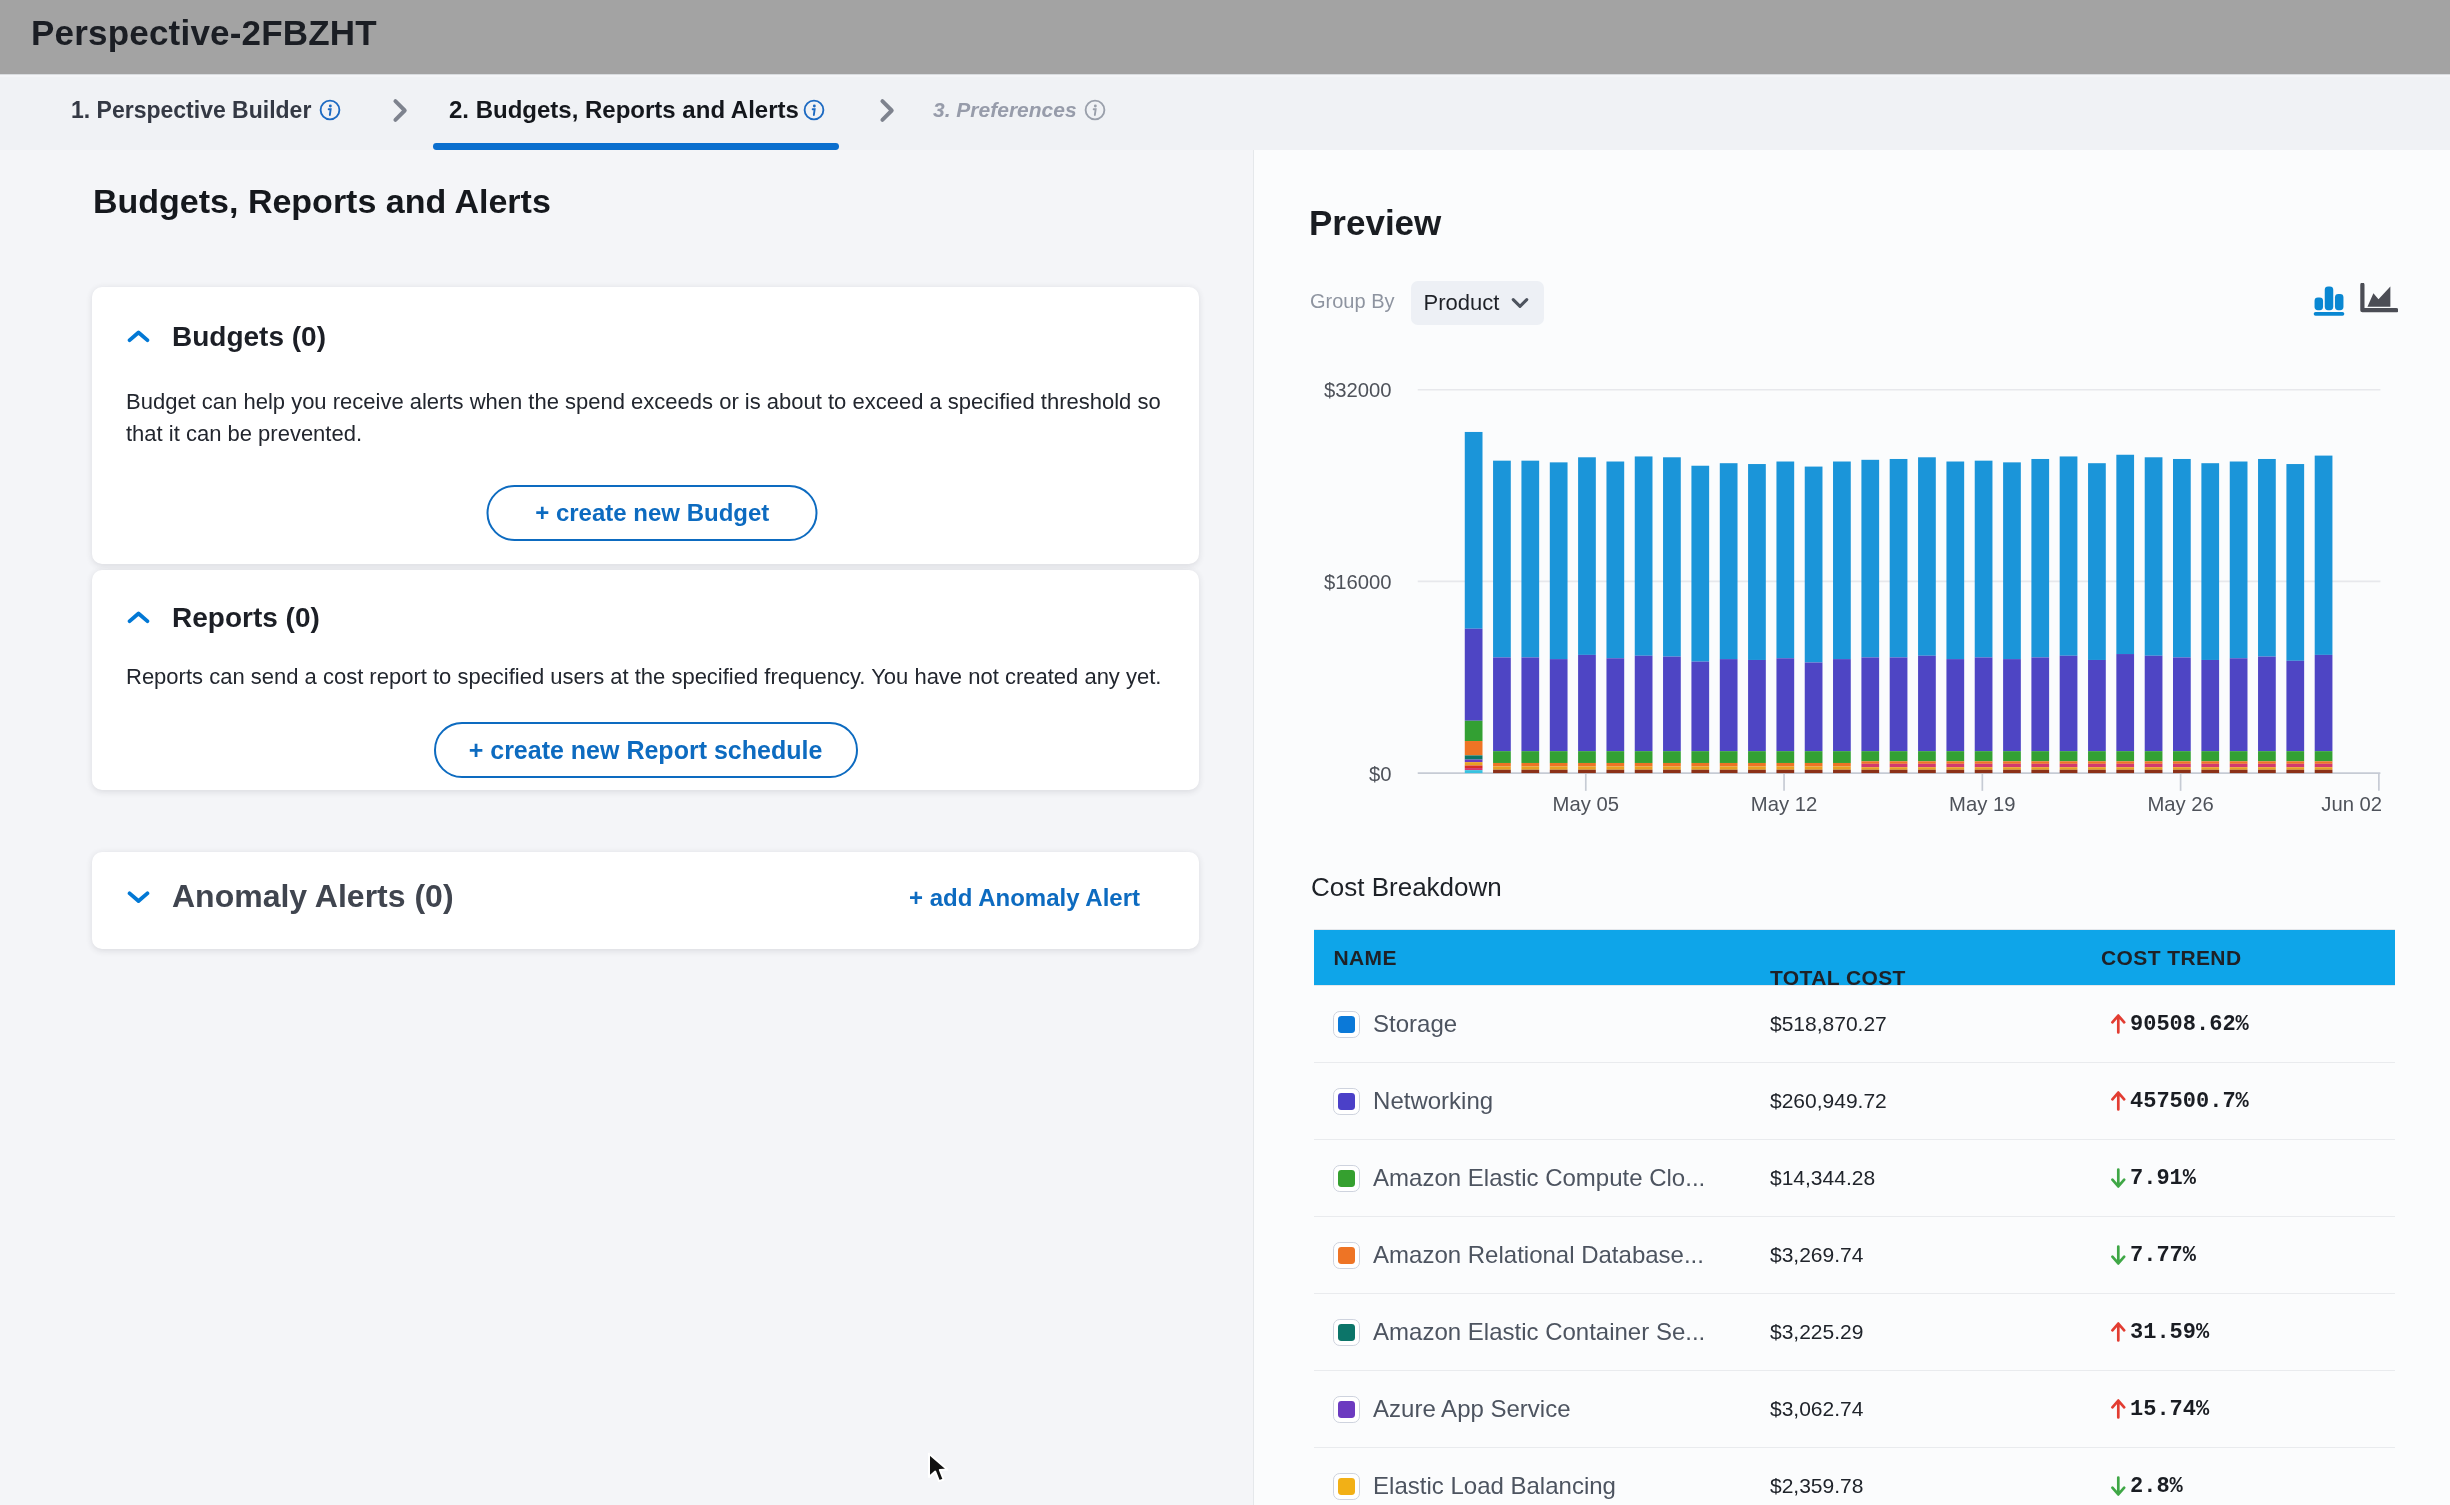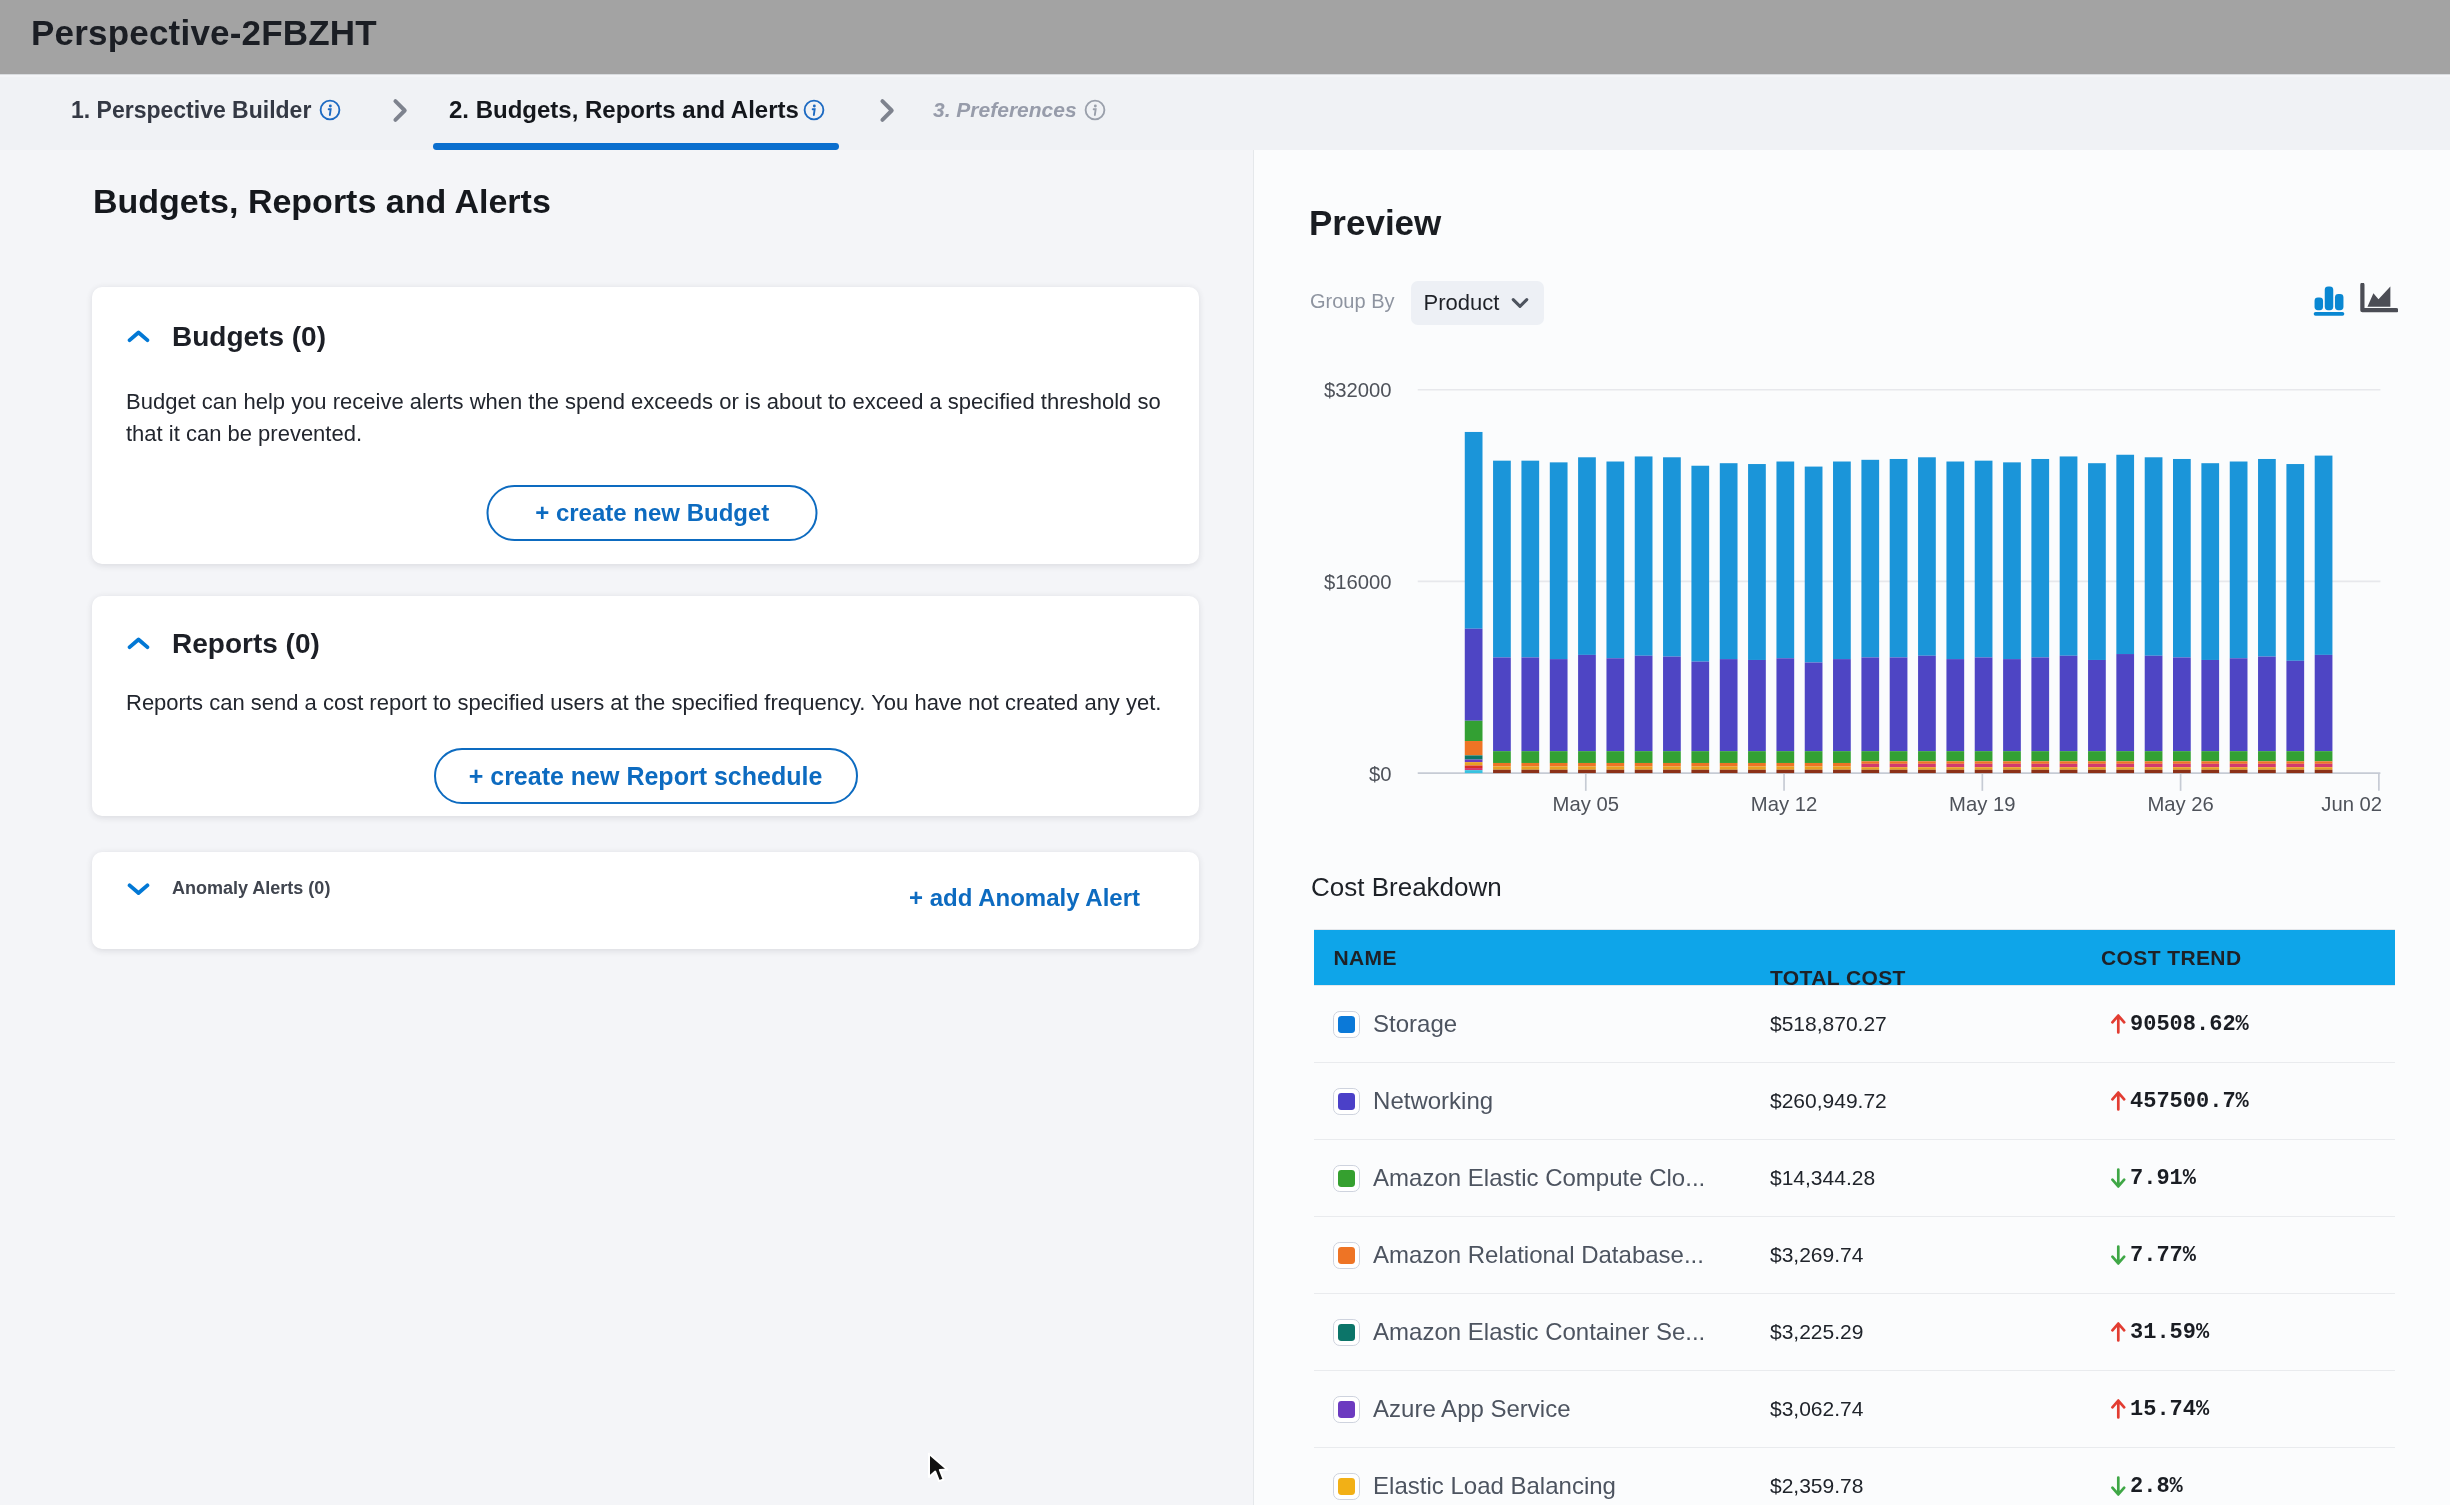--- a/index.html
+++ b/index.html
@@ -19,26 +19,26 @@
 .t3 { color:#979caa; font-weight:700; font-size:21px; }
 .underline { position:absolute; left:433px; top:66px; width:406px; height:6.8px; border-radius:3.4px; background:#0b6fce; }
 
 
 .left { position:absolute; left:0; top:150px; width:1253px; height:1356px; background:#f4f5f8; }
 .right { position:absolute; left:1253px; top:150px; width:1197px; height:1356px; background:#fbfcfd; border-left:1.7px solid #e5e8eb; }
 
 .card { position:absolute; left:92px; width:1107px; background:#ffffff; border-radius:10px;
         box-shadow:0 1.7px 6px rgba(40,41,61,0.12); }
 .c1 { top:287px; height:277px; }
-.c2 { top:596px; height:220px; }
+.c2 { top:570px; height:220px; }
 .c3 { top:852px; height:97px; }
 .cardhead { position:absolute; left:35px; display:flex; align-items:center; gap:22px; }
 .cardhead svg { flex:0 0 auto; }
 .ctitle { font-size:28px; font-weight:700; color:#1c1f26; }
-.ctitle3 { font-size:18px; font-weight:700; color:#40454f; }
+.ctitle3 { font-size:32px; font-weight:700; color:#40454f; }
 .cpara { position:absolute; left:34px; font-size:22px; line-height:32px; color:#22262e; width:1056px; }
 .cbtn { position:absolute; left:50%; transform:translateX(-50%); height:56px; border:2.2px solid #0d6bc0; border-radius:28px;
         color:#0d6bc0; font-size:24px; font-weight:700; display:flex; align-items:center; justify-content:center; background:#fff; white-space:nowrap;}
 .addlink { position:absolute; right:59px; top:32px; color:#0d6bc0; font-size:24px; font-weight:700; }
 
 
 .right h2 { position:absolute; left:55px; top:53px; font-size:35px; font-weight:700; color:#1a1d22; }
 .gb-label { position:absolute; left:56px; top:140px; font-size:20px; color:#8e94a0; }
 .gb-box { position:absolute; left:157px; top:131px; width:133px; height:44px; background:#edf0f5; border-radius:6.8px;
           display:flex; align-items:center; justify-content:center; gap:10px; }

